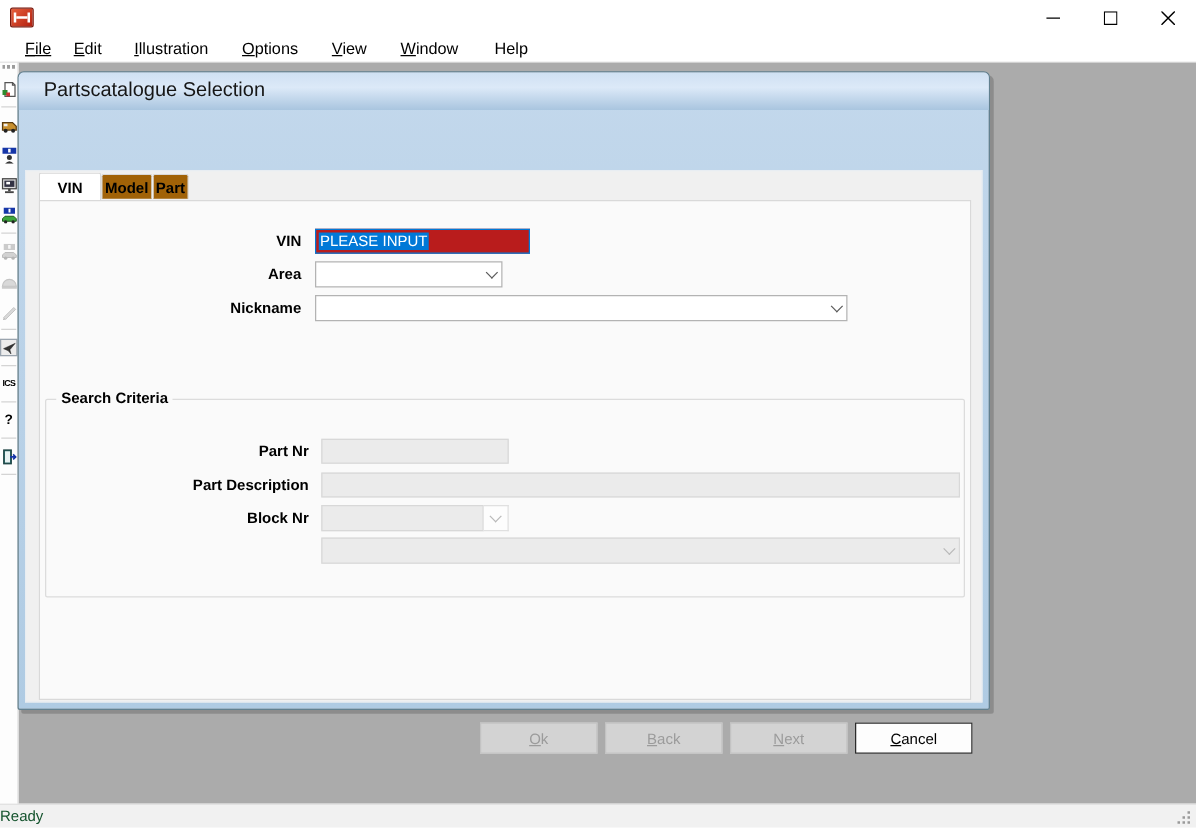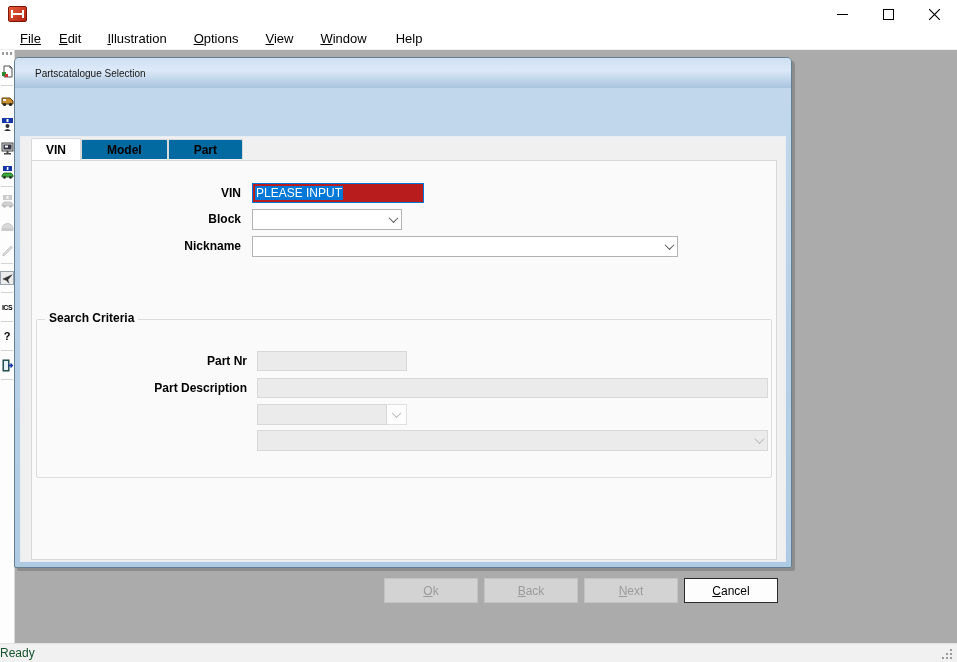--- a/index.html
+++ b/index.html
@@ -84,38 +84,38 @@
     border:1px solid #62808F;
     border-radius:5px 5px 2px 2px;
     box-shadow:3px 3px 0 rgba(0,0,0,.18);
     z-index:2;
   }
   .dialog-titlebar {
     height:30px; border-radius:4px 4px 0 0;
     background:linear-gradient(#CFE0F2 0%, #DCE9F8 40%, #A9C5DF 100%);
     display:flex; align-items:center;
   }
-  .dialog-title { margin-left:20px; font-size:10px; color:#161616; }
+  .dialog-title { margin-left:20px; font-size:16px; color:#161616; }
   .dialog-body {
     position:absolute; left:5px; right:5px; top:30px; bottom:5px;
     background:#F0F0F0; border:1px solid #E8EDF2;margin-top:48px;
   }
 
   
   .tabs { position:absolute; top:1px; left:10px; display:flex; align-items:flex-end; z-index:3; }
   .tab {
     font-size:12px; font-weight:bold; cursor:default;
     border:1px solid #D9D9D9; border-bottom:none;
   }
   .tab.active {
     background:#FFFFFF; height:22px; line-height:22px; padding:0 14px;
     border-radius:2px 2px 0 0; margin-bottom:-1px; z-index:4; position:relative;
   }
   .tab.inactive {
-    background:#0369a1; height:20px; line-height:20px; padding:0 25px;
+    background:#a16207; height:20px; line-height:20px; padding:0 2px;
     border-radius:2px 2px 0 0;
   }
   .tab-panel {
     position:absolute; top:23px; left:10px; width:746px; height:400px;
     background:#FAFAFA; border:1px solid #D9D9D9;
   }
 
   
   .fld-label {
     position:absolute; left:0; width:215px; text-align:right; padding-right:6px;
@@ -330,21 +330,21 @@
         <div class="tab inactive">Part</div>
       </div>
 
       <div class="tab-panel">
 
         <div class="fld-label" style="top:22px;">VIN</div>
         <div class="txt-input focused" style="left:220px; top:22px; width:172px; height:20px;">
           <span class="sel">PLEASE INPUT</span>
         </div>
 
-        <div class="fld-label" style="top:48px; height:21px; line-height:21px;">Block</div>
+        <div class="fld-label" style="top:48px; height:21px; line-height:21px;">Area</div>
         <div class="combo" style="left:220px; top:48px; width:150px; height:21px;">
           <span style="flex:1; font-size:12px; padding-left:3px;"></span>
           <span class="chev"></span>
         </div>
 
         <div class="fld-label" style="top:75px; height:21px; line-height:21px;">Nickname</div>
         <div class="combo" style="left:220px; top:75px; width:426px; height:21px;">
           <span style="flex:1; font-size:12px; padding-left:3px;"></span>
           <span class="chev"></span>
         </div>
@@ -355,20 +355,21 @@
           <div class="fld-label" style="top:31px; width:216px;">Part Nr</div>
           <div class="txt-input disabled-fill" style="left:220px; top:31px; width:150px; height:20px;">
             <span></span>
           </div>
 
           <div class="fld-label" style="top:58px; width:216px;">Part Description</div>
           <div class="txt-input disabled-fill" style="left:220px; top:58px; width:511px; height:20px;">
             <span></span>
           </div>
 
+          <div class="fld-label" style="top:84px; width:216px; height:21px; line-height:21px;">Block Nr</div>
           <div class="combo split" style="left:220px; top:84px; width:150px; height:21px;">
             <span class="edit"></span>
             <span class="btn-part">
                 <span class="chev" style="width:14px;"></span>
               </span>
           </div>
 
           <div class="combo dis disabled-fill" style="left:220px; top:110px; width:511px; height:21px;">
             <span style="flex:1; font-size:12px; padding-left:3px;"></span>
             <span class="chev"></span>

